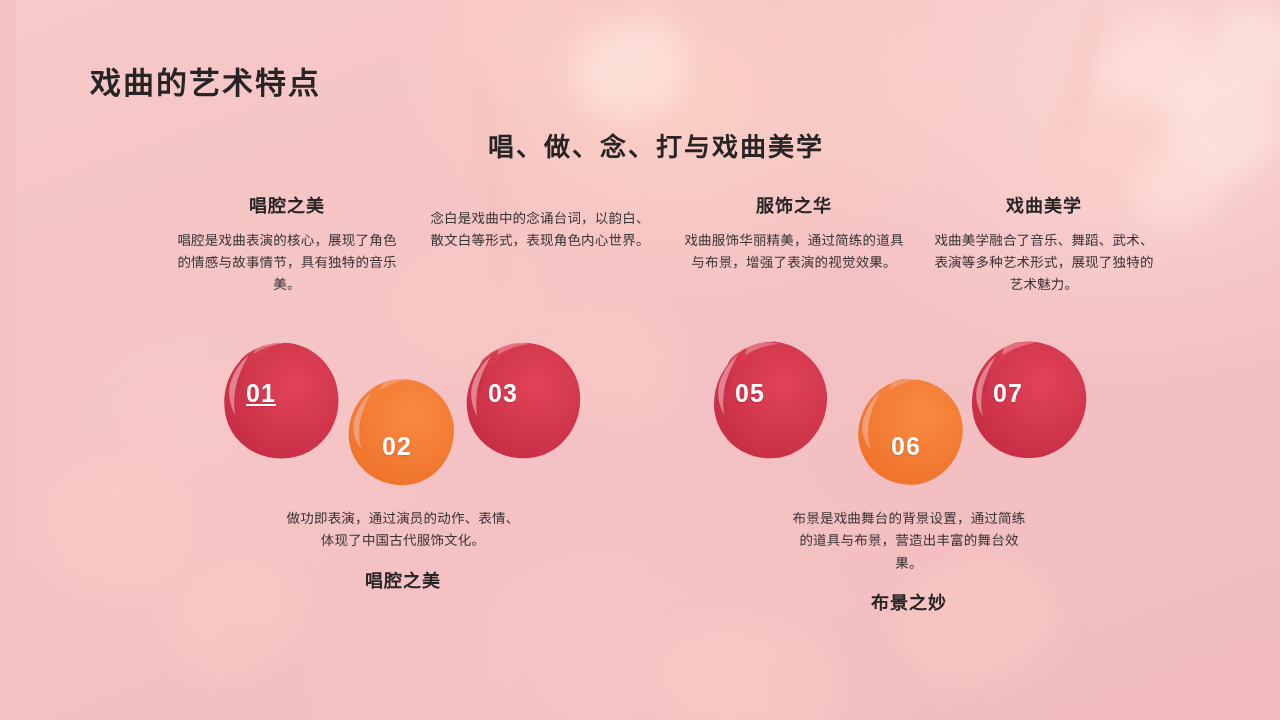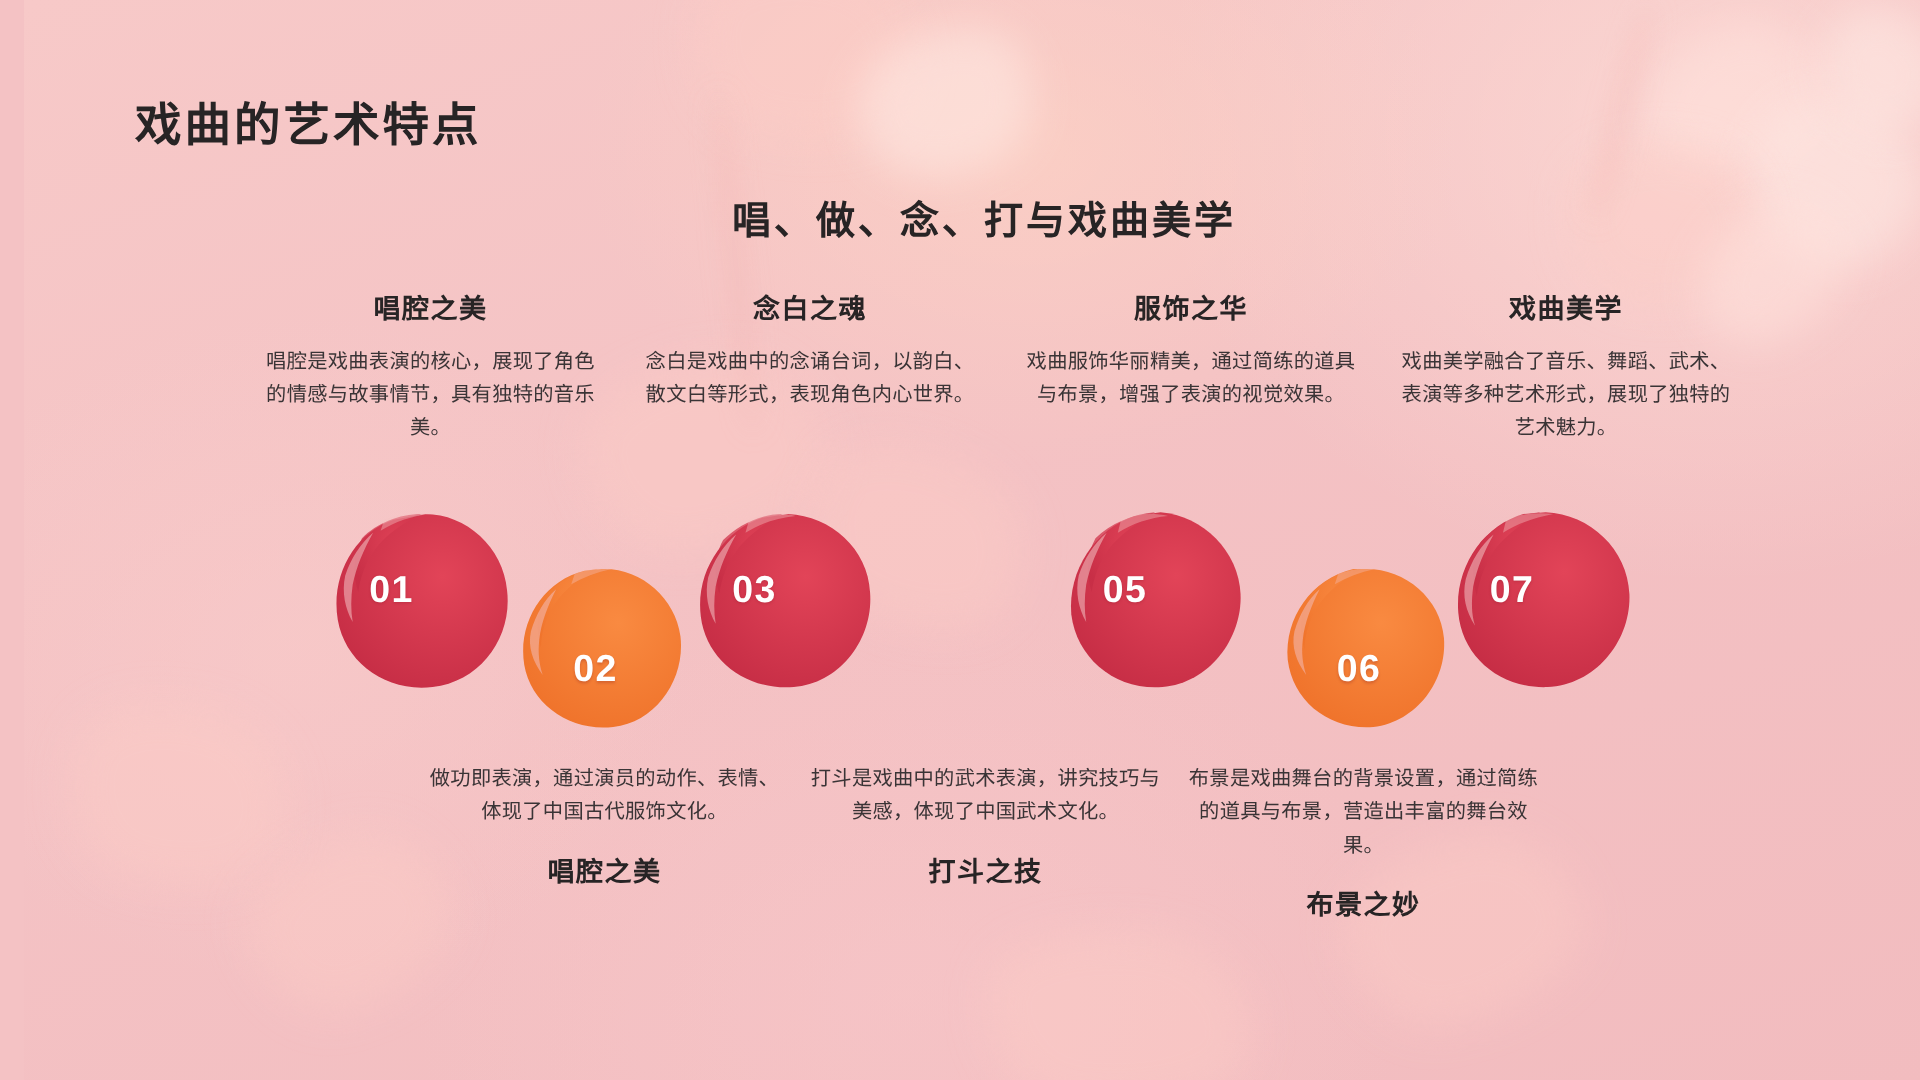--- a/index.html
+++ b/index.html
@@ -137,21 +137,21 @@
   .c4 { left: 573px; top: 376px; }
   .c5 { left: 692px; top: 339px; }
   .c6 { left: 838px; top: 376px; }
   .c7 { left: 950px; top: 339px; }
 
   .circle.odd .num  { transform: translate(-20px, -8px); }
   .circle.even .num { transform: translate(-4px, 14px); }
   .c7 .num { transform: translate(-2px, -10px); }
   .c5 .num { transform: translate(-4px, -10px); }
   .c3 .num { transform: translate(-16px, -8px); }
-  .c1 .num { transform: translate(-18px, -8px); }
+  .c1 .num { transform: translate(-18px, -8px); text-decoration: underline; }
   .c2 .num { transform: translate(-6px, 14px); }
   .c4 .num { transform: translate(-4px, 14px); }
   .c6 .num { transform: translate(-10px, 14px); }
 </style>
 </head>
 <body>
 
 <div id="slide">
 
   <div class="bg-layer">
@@ -177,21 +177,20 @@
   </div>
 
   <div class="page-title">戏曲的艺术特点</div>
   <div class="subtitle">唱、做、念、打与戏曲美学</div>
 
   <div class="card top-1">
     <div class="card-heading">唱腔之美</div>
     <div class="card-body">唱腔是戏曲表演的核心，展现了角色的情感与故事情节，具有独特的音乐美。</div>
   </div>
   <div class="card top-2">
-    <div class="card-heading">念白之魂</div>
     <div class="card-body">念白是戏曲中的念诵台词，以韵白、散文白等形式，表现角色内心世界。</div>
   </div>
   <div class="card top-3">
     <div class="card-heading">服饰之华</div>
     <div class="card-body">戏曲服饰华丽精美，通过简练的道具与布景，增强了表演的视觉效果。</div>
   </div>
   <div class="card top-4">
     <div class="card-heading">戏曲美学</div>
     <div class="card-body">戏曲美学融合了音乐、舞蹈、武术、表演等多种艺术形式，展现了独特的艺术魅力。</div>
   </div>
@@ -290,22 +289,18 @@
       <path fill="#f4c2c4" opacity="0.55" d="M9 38 C12 28 17 20 24 14 C19 23 15 32 13 42 C12 50 12 57 14 63 C9 55 7 47 9 38 Z"></path>
       <path fill="#f4c2c4" opacity="0.4" d="M31 5 C39 3 48 2 56 3 C46 5 37 8 29 13 Z"></path>
     </svg>
     <span class="num">07</span>
   </div>
 
   <div class="card bottom bot-1">
     <div class="card-body">做功即表演，通过演员的动作、表情、体现了中国古代服饰文化。</div>
     <div class="card-heading">唱腔之美</div>
   </div>
-  <div class="card bottom bot-2">
-    <div class="card-body">打斗是戏曲中的武术表演，讲究技巧与美感，体现了中国武术文化。</div>
-    <div class="card-heading">打斗之技</div>
-  </div>
   <div class="card bottom bot-3">
     <div class="card-body">布景是戏曲舞台的背景设置，通过简练的道具与布景，营造出丰富的舞台效果。</div>
     <div class="card-heading">布景之妙</div>
   </div>
 
 </div>
 
 </body></html>

